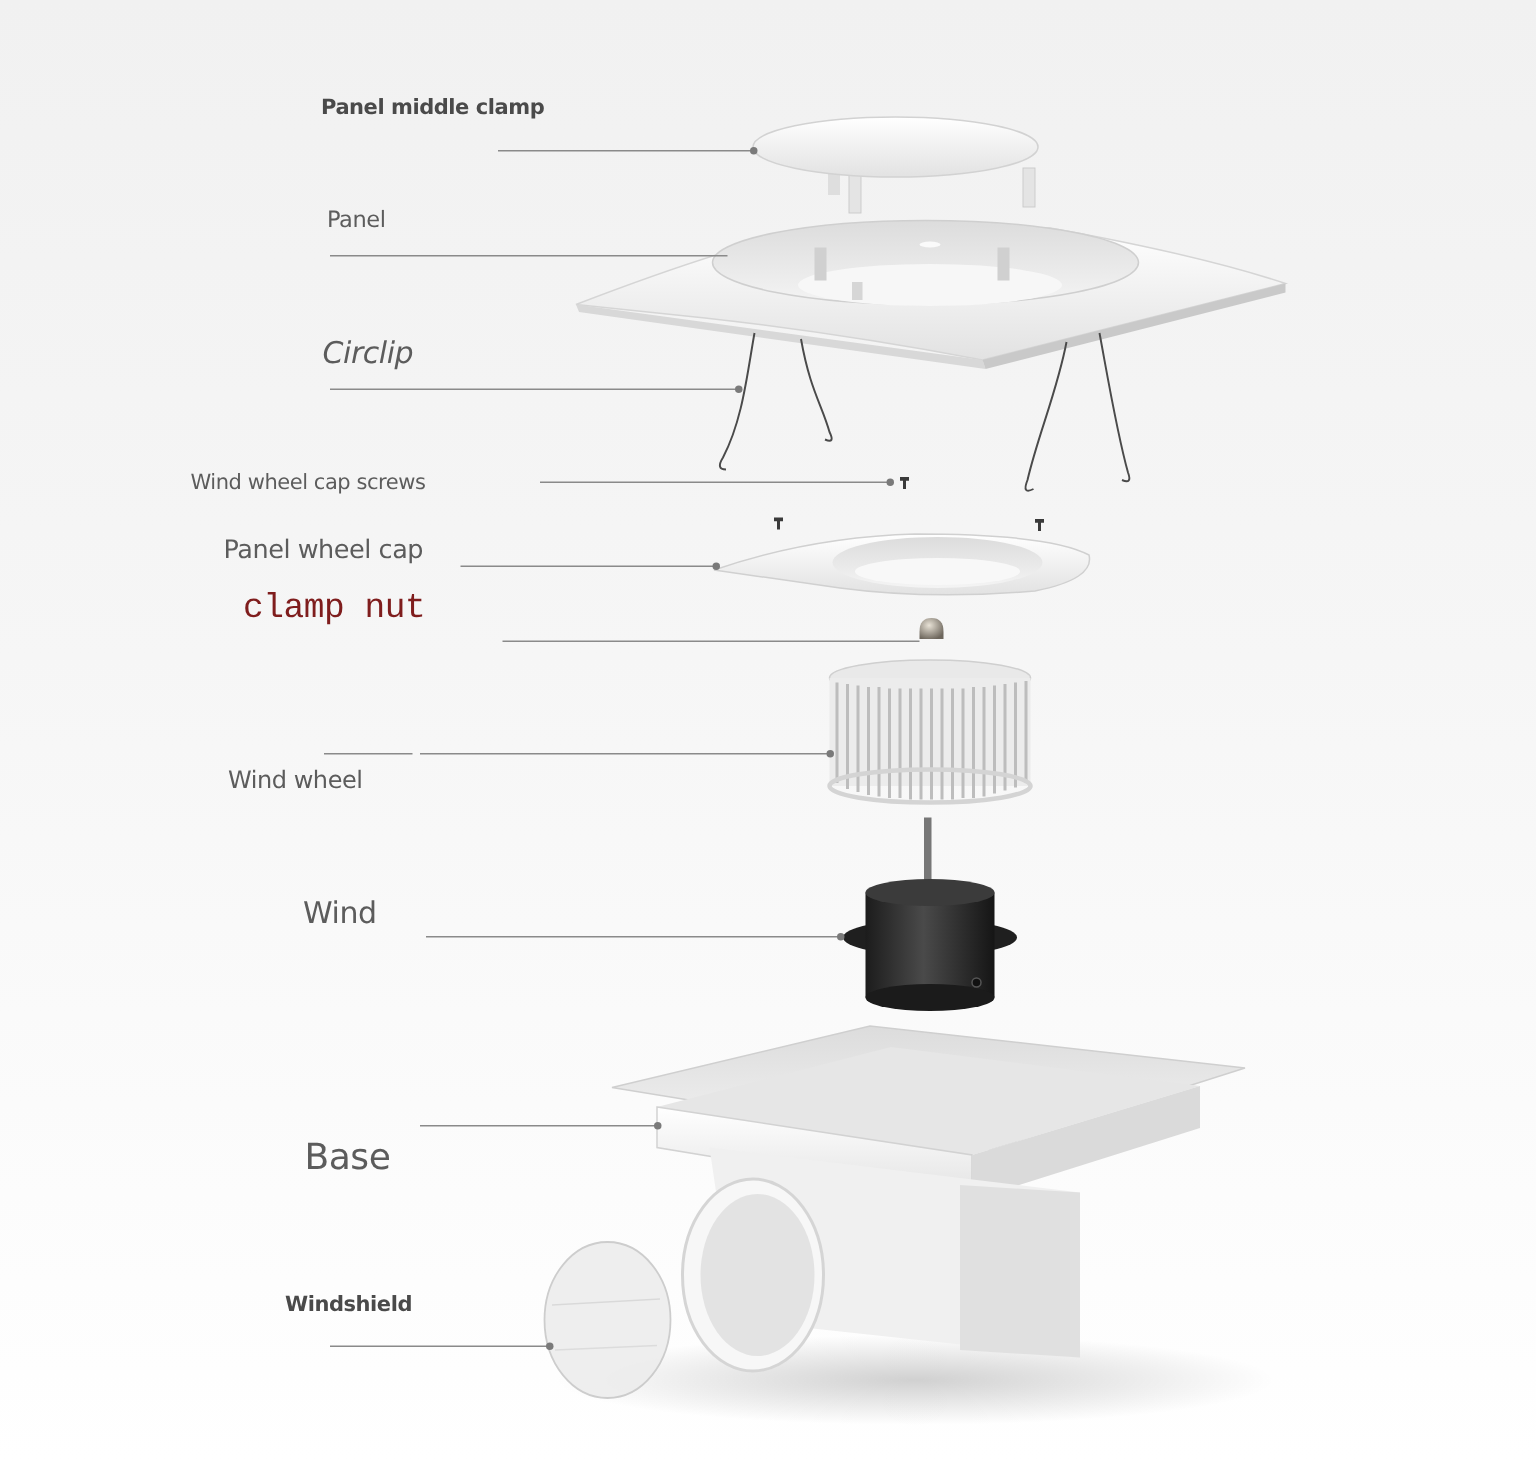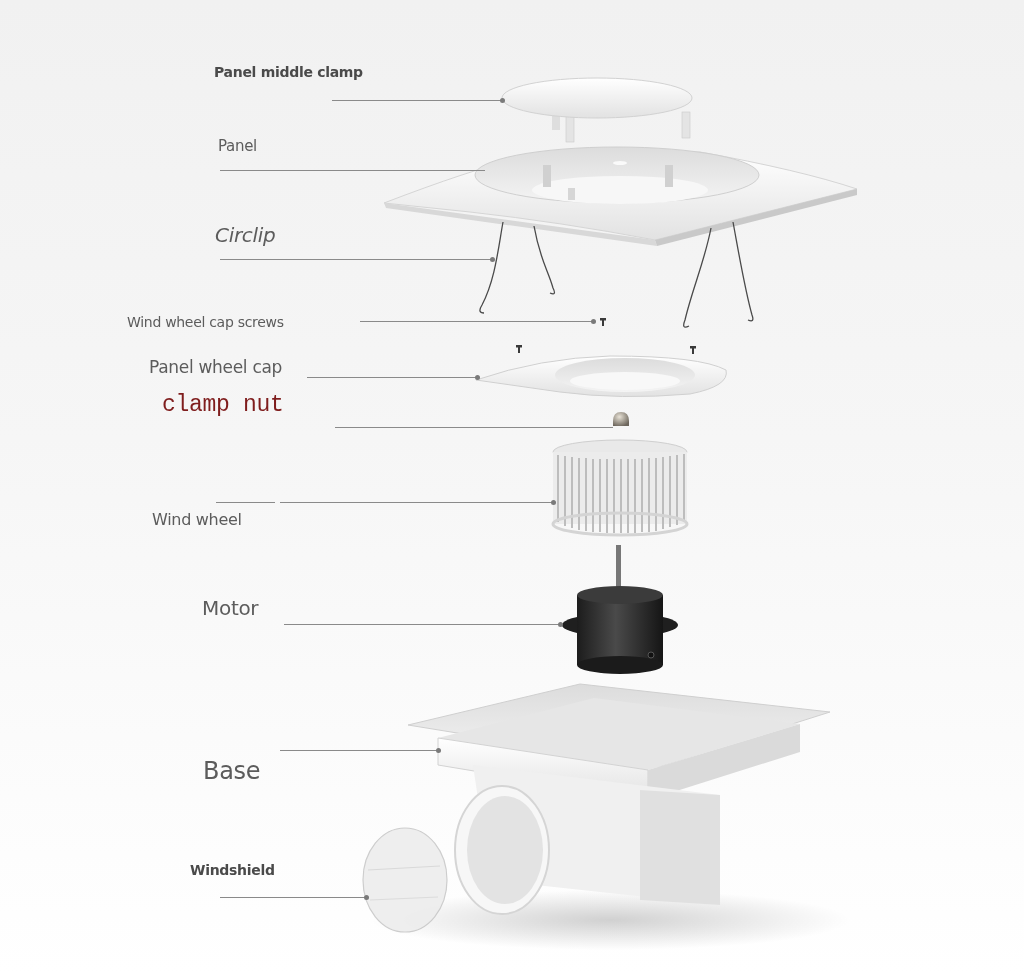--- a/index.html
+++ b/index.html
@@ -169,21 +169,21 @@
 <div class="dot" style="left:477px; top:377px;"></div>
 
 <div class="label" style="left:162px; top:392px; font-size:23px; color:#7f1d1d;font-family:Liberation Mono, monospace;">clamp nut</div>
 <div class="leader" style="left:335px; top:427px; width:278px;"></div>
 
 <div class="label" style="left:152px; top:474px; font-size:16px;margin-top:36px;">Wind wheel</div>
 <div class="leader" style="left:216px; top:502px; width:59px;"></div>
 <div class="leader" style="left:280px; top:502px; width:273px;"></div>
 <div class="dot" style="left:553px; top:502px;"></div>
 
-<div class="label" style="left:202px; top:596px; font-size:20px;">Motor</div>
+<div class="label" style="left:202px; top:596px; font-size:20px;">Wind</div>
 <div class="leader" style="left:284px; top:624px; width:276px;"></div>
 <div class="dot" style="left:560px; top:624px;"></div>
 
 <div class="label" style="left:203px; top:757px; font-size:24px;">Base</div>
 <div class="leader" style="left:280px; top:750px; width:158px;"></div>
 <div class="dot" style="left:438px; top:750px;"></div>
 
 <div class="label bold" style="left:190px; top:862px; font-size:14px;">Windshield</div>
 <div class="leader" style="left:220px; top:897px; width:146px;"></div>
 <div class="dot" style="left:366px; top:897px;"></div>

